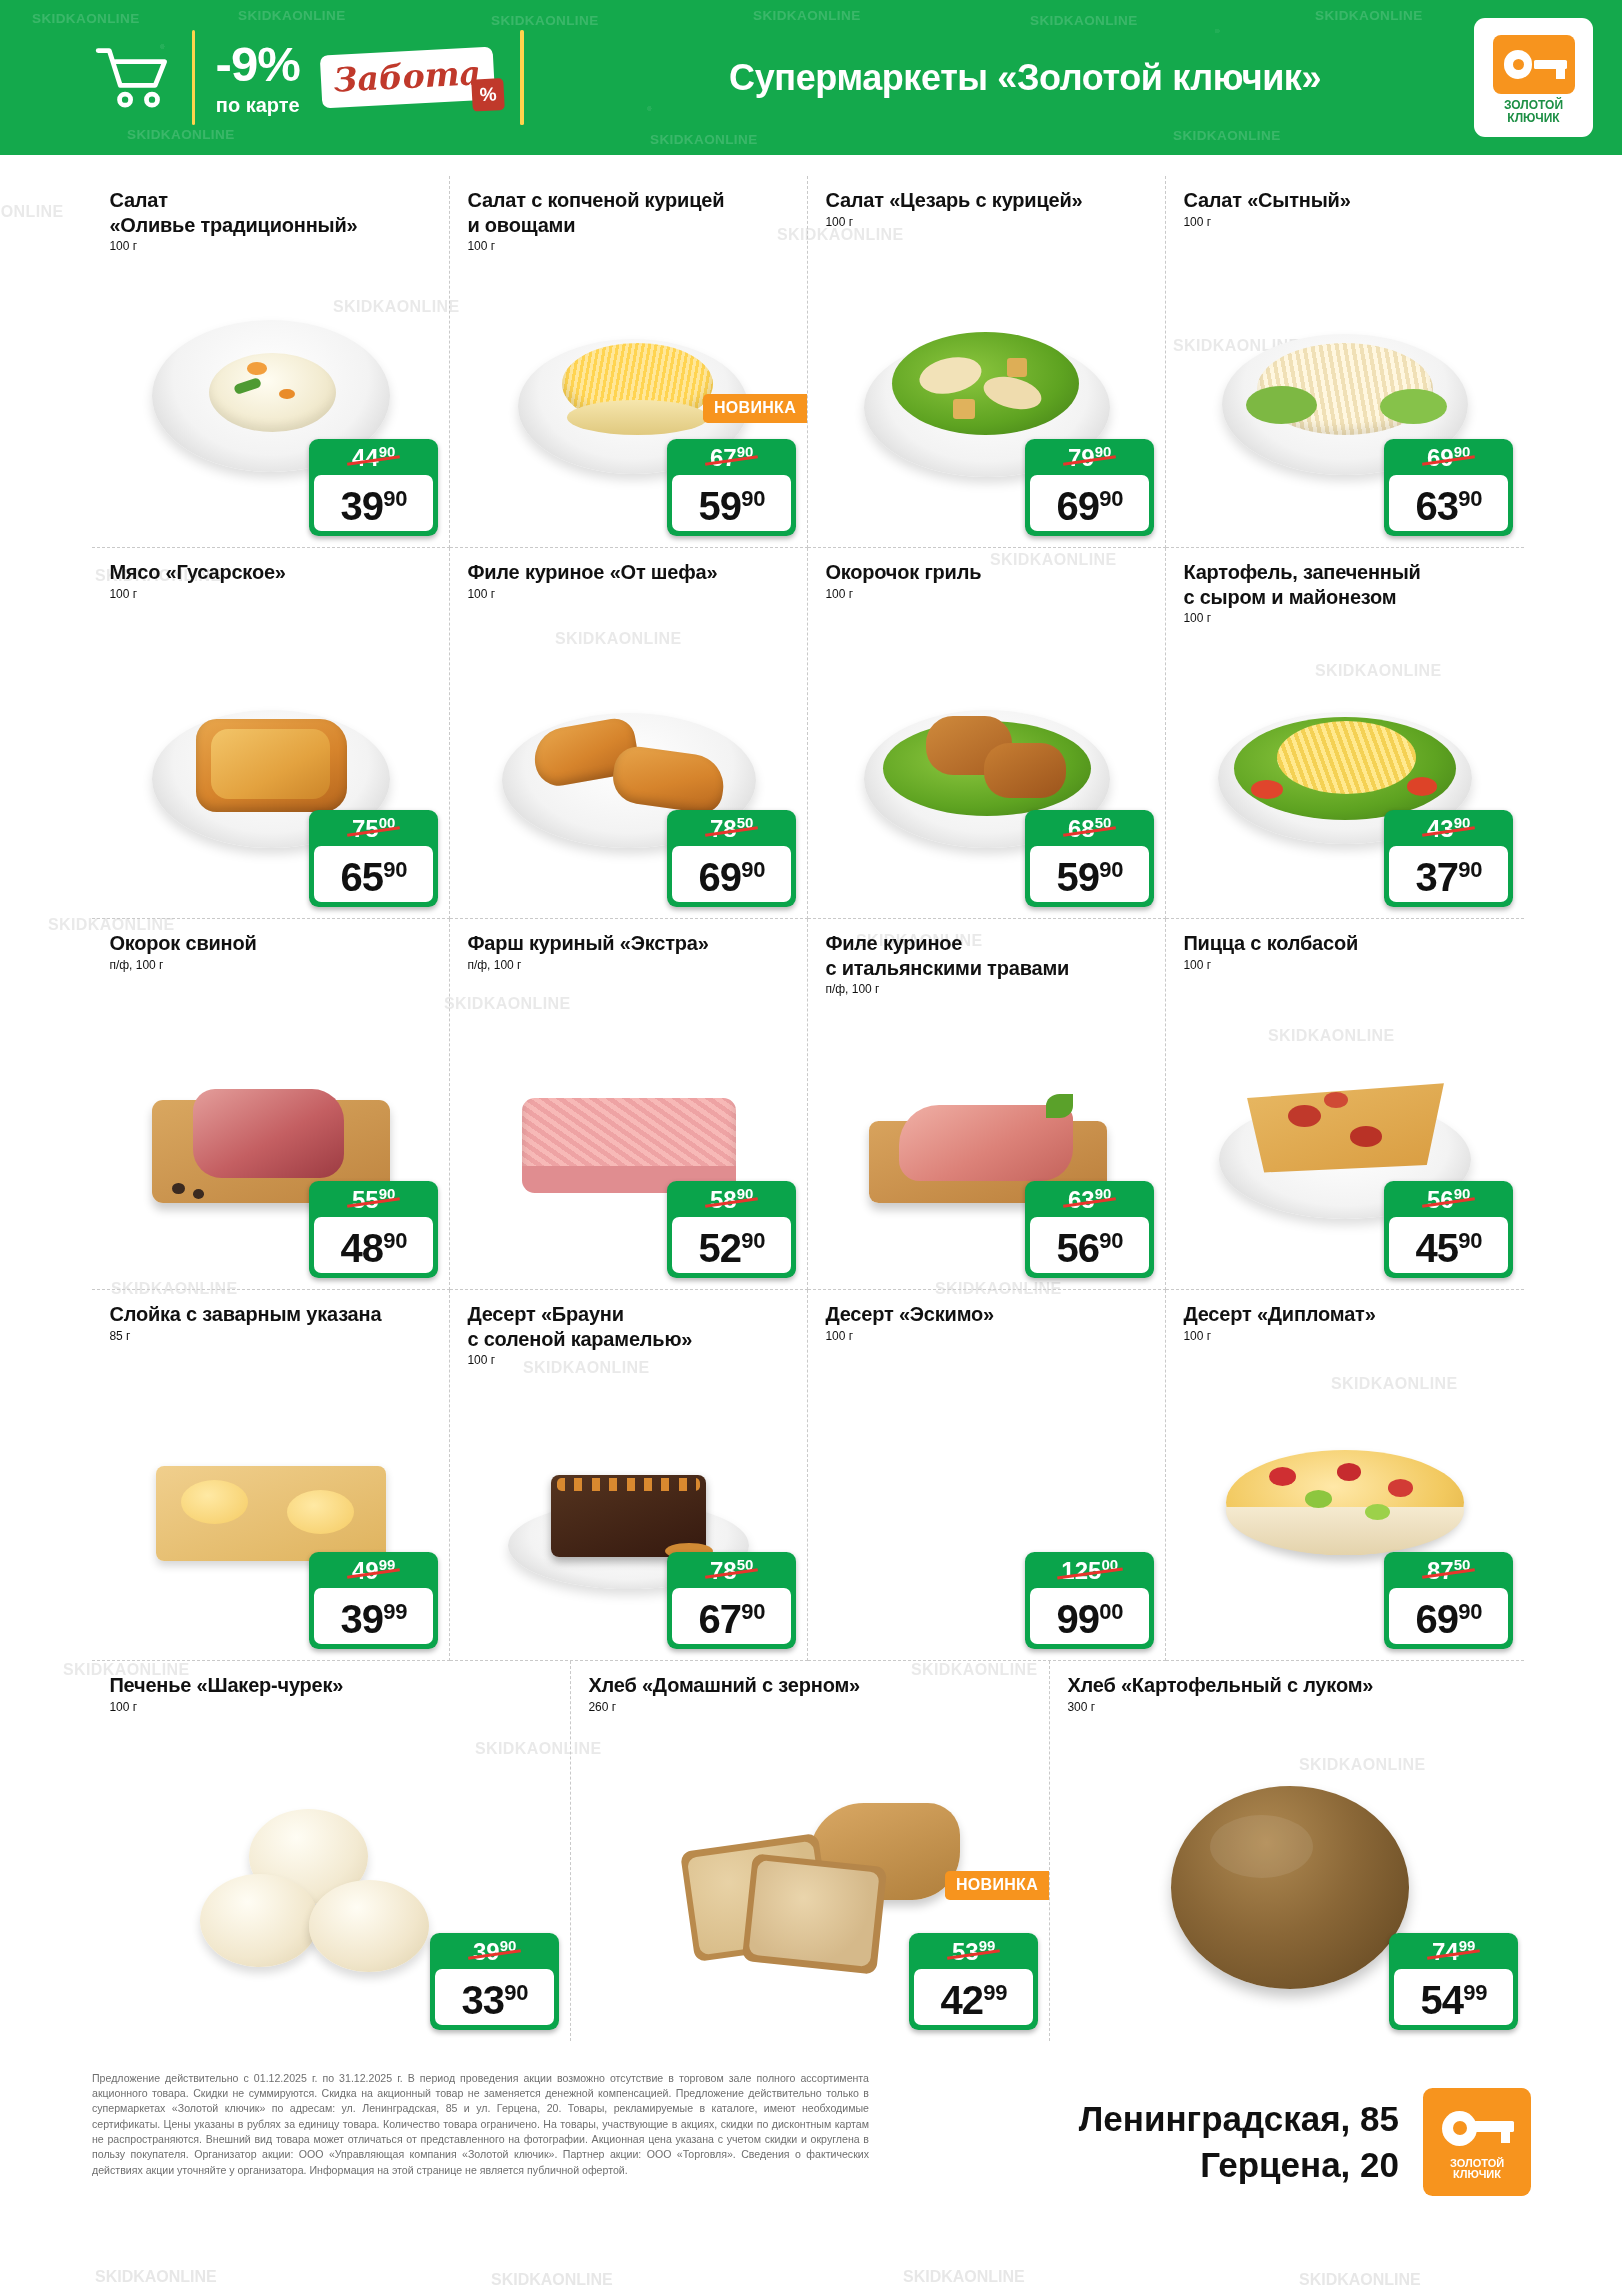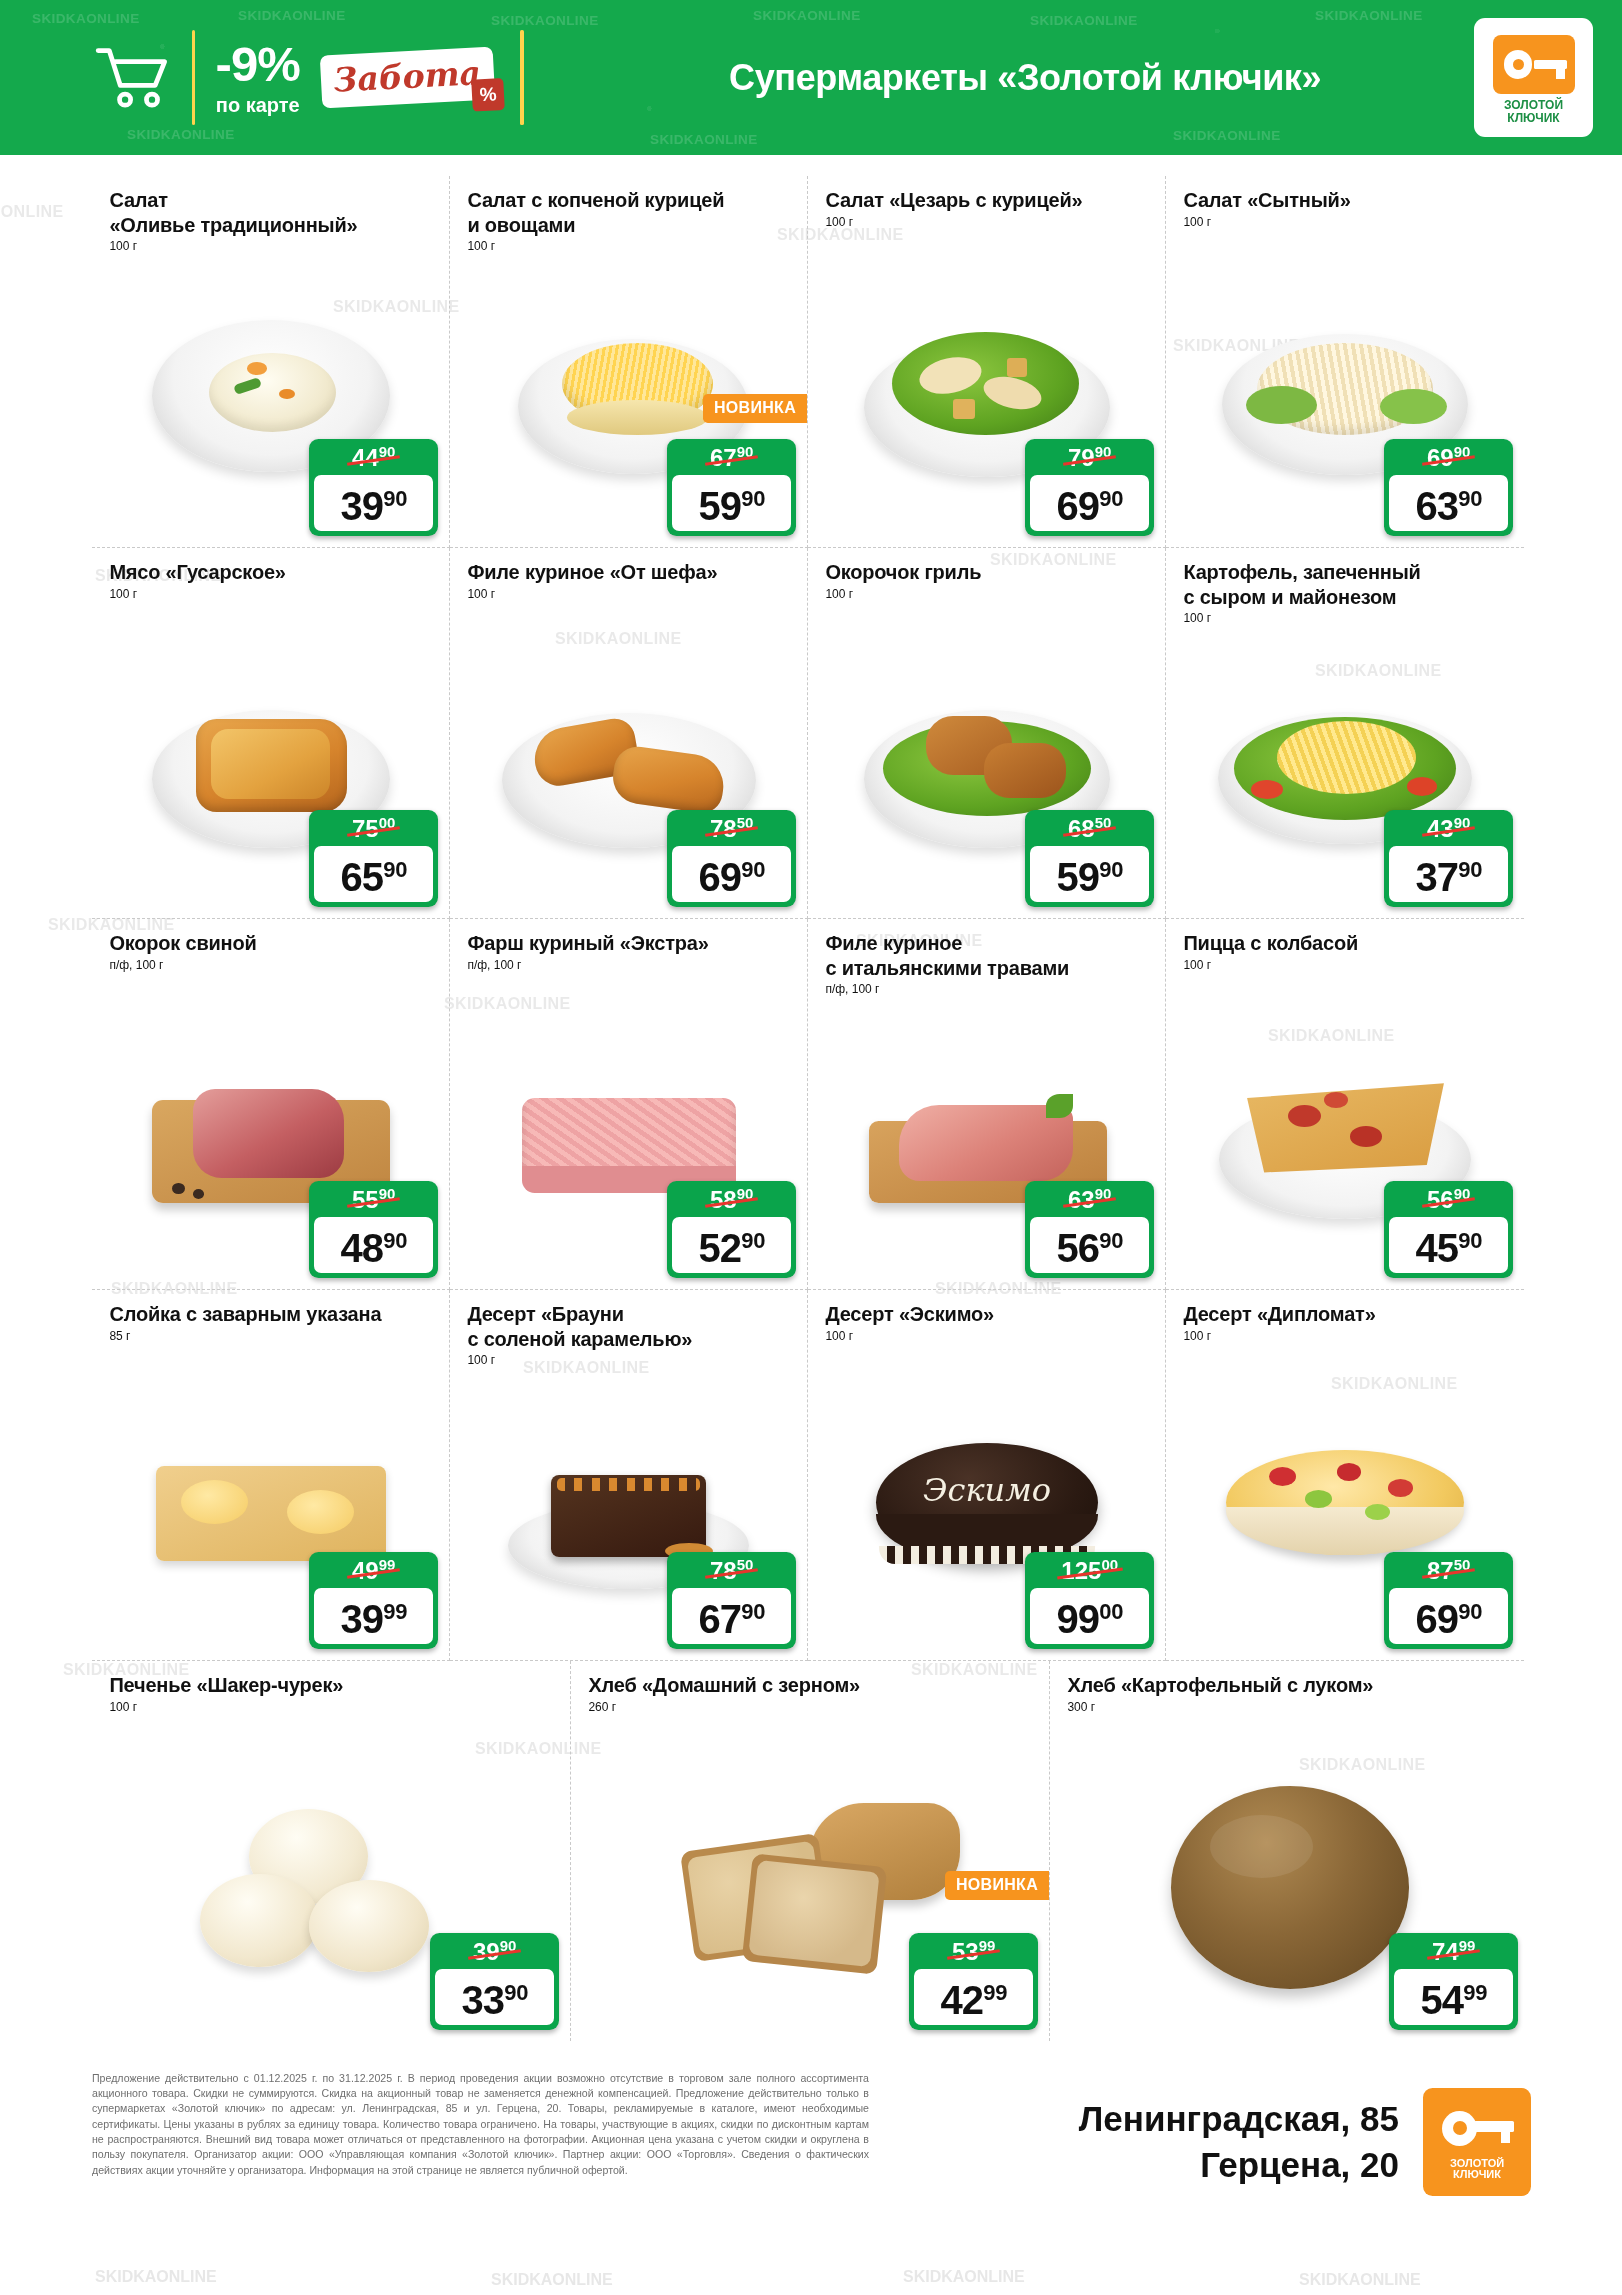--- a/index.html
+++ b/index.html
@@ -729,28 +729,20 @@
       </div>
       <div class="pricetag">
         <div class="oldprice"><span>78</span><sup>50</sup></div>
         <div class="newprice"><span>67</span><sup>90</sup></div>
       </div>
     </div>
 
     <div class="cell" style="width:358px; height:371px;">
       <div class="cell-title">Десерт «Эскимо»</div>
       <div class="cell-weight">100 г</div>
-      <div class="photo">
-        <div class="dish" style="width:238px;height:166px;">
-          <div class="oval" style="position:absolute;left:8px;top:16px;width:222px;height:119px;background:radial-gradient(ellipse at 42% 30%, #4a3226 0%, #2b1a12 60%, #1b0f09 100%);box-shadow:0 8px 12.7px rgba(0,0,0,.3);"></div>
-          <div style="position:absolute;left:8px;top:87px;width:222px;height:49px;border-radius:0 0 111px 111px / 0 0 48px 48px;background:#2b1a12;"></div>
-          <div style="position:absolute;left:11px;top:119px;width:216px;height:17.4px;background:repeating-linear-gradient(90deg,#f3ede0 0 8px,#2b1a12 8px 16px);border-radius:0 0 16px 16px;"></div>
-          <div style="position:absolute;left:44px;top:44px;width:151px;height:38px;color:#f5f0e2;font-family:'DejaVu Serif',serif;font-style:italic;font-size:32px;text-align:center;">Эскимо</div>
-        </div>
-      </div>
       <div class="pricetag">
         <div class="oldprice"><span>125</span><sup>00</sup></div>
         <div class="newprice"><span>99</span><sup>00</sup></div>
       </div>
     </div>
 
     <div class="cell last" style="width:358px; height:371px;">
       <div class="cell-title">Десерт «Дипломат»</div>
       <div class="cell-weight">100 г</div>
       <div class="photo">

